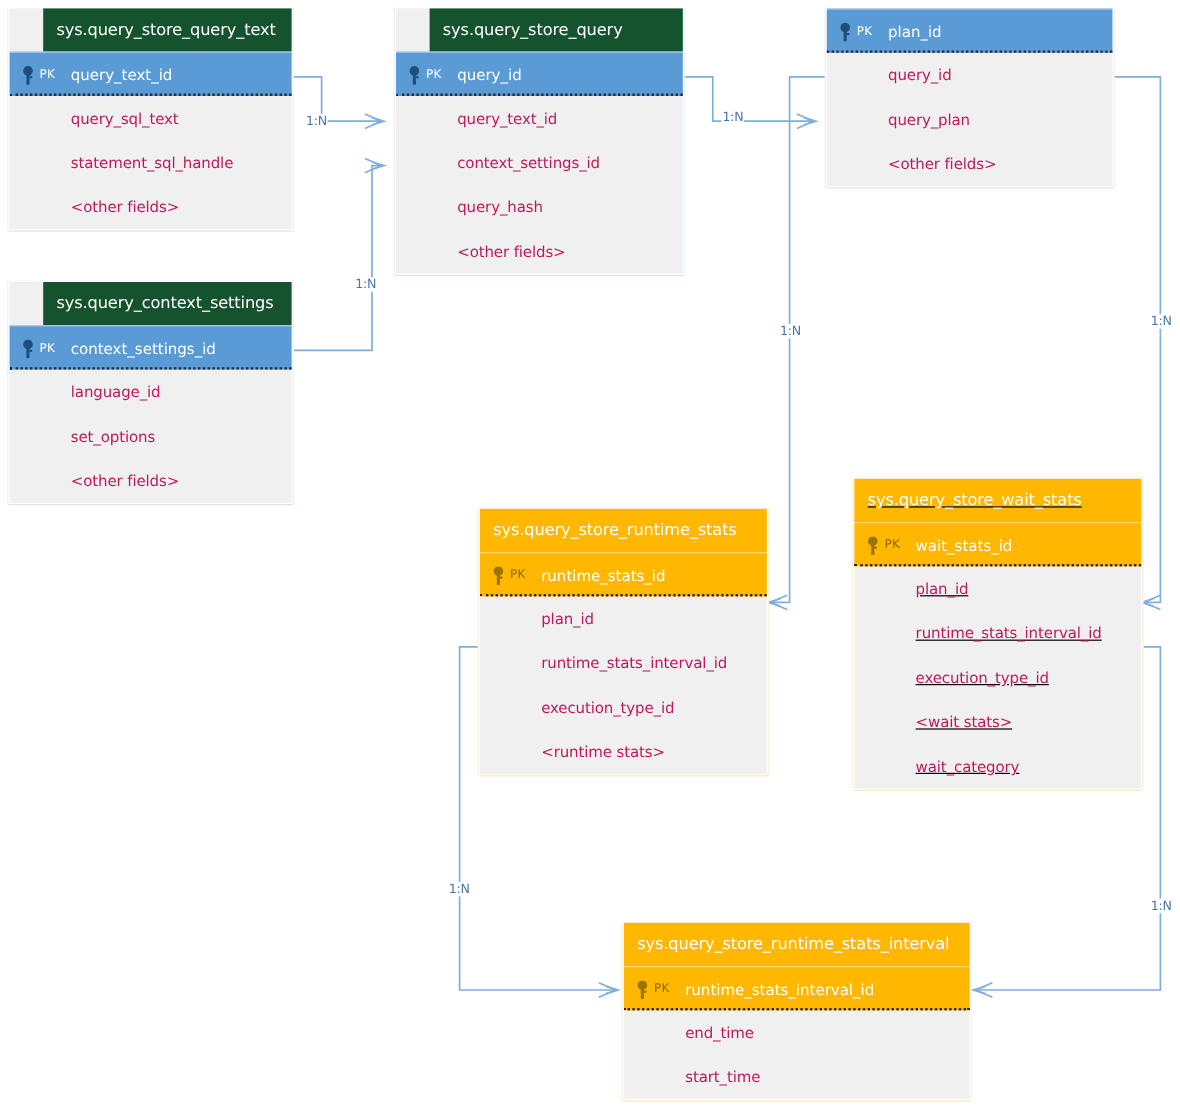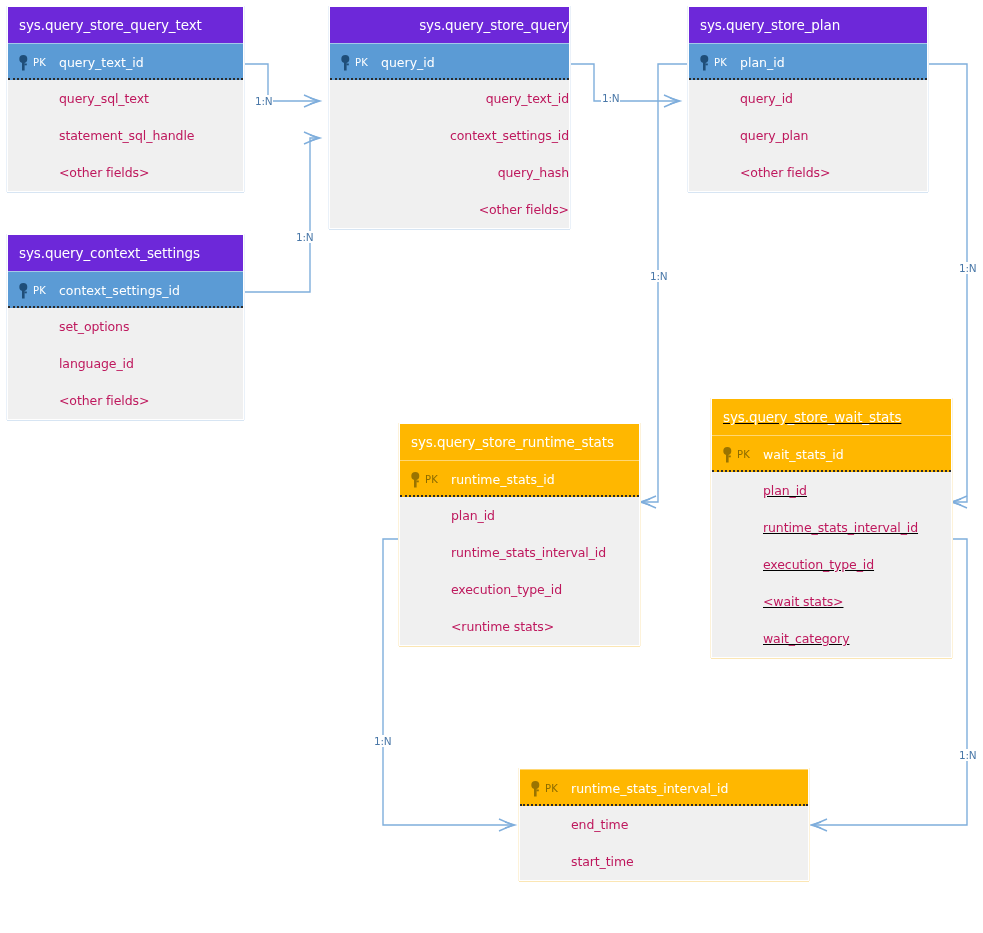--- a/index.html
+++ b/index.html
@@ -103,21 +103,21 @@
     box-sizing:border-box;
     height:37px;
     line-height:37px;
     padding-left:51px;
     font-size:12.5px;
     color:#be185d;
     white-space:nowrap;
     letter-spacing:-0.1px;
   }
   
-  .cool .tbl-title{background:#6d28d9;}
+  .cool .tbl-title{background:#14532d;margin-left:28px;}
   .cool .tbl-pk{background:#5B9BD5;}
   
   .warm .tbl-title{background:#FFB700;}
   .warm .tbl-pk{background:#FFB700;}
   .warm .tbl-pk{color:#FFFFFF;}
   .warm .pk-badge{color:#8A6A00;}
 </style>
 </head>
 <body>
 
@@ -187,41 +187,40 @@
         </svg>
         <span class="pktext">PK</span>
       </span>
       <span class="pkname">query_text_id</span>
     </div>
     <div class="tbl-field">query_sql_text</div>
     <div class="tbl-field">statement_sql_handle</div>
     <div class="tbl-field">&lt;other fields&gt;</div>
   </div>
 
-  <div class="table cool" style="left:329px; top:6px; width:241px;text-align:right;">
+  <div class="table cool" style="left:329px; top:6px; width:241px;">
     <div class="tbl-title">sys.query_store_query</div>
     <div class="tbl-pk">
       <span class="pk-badge">
         <svg class="keyglyph" width="11" height="16" viewBox="0 0 11 16">
           <circle cx="4.3" cy="4" r="4" fill="#1F4E79"></circle>
           <rect x="3" y="5" width="2.6" height="10.5" fill="#1F4E79"></rect>
           <rect x="5.4" y="8.5" width="2.4" height="1.8" fill="#1F4E79"></rect>
         </svg>
         <span class="pktext">PK</span>
       </span>
       <span class="pkname">query_id</span>
     </div>
     <div class="tbl-field">query_text_id</div>
     <div class="tbl-field">context_settings_id</div>
     <div class="tbl-field">query_hash</div>
     <div class="tbl-field">&lt;other fields&gt;</div>
   </div>
 
   <div class="table cool" style="left:688px; top:6px; width:240px;">
-    <div class="tbl-title">sys.query_store_plan</div>
     <div class="tbl-pk">
       <span class="pk-badge">
         <svg class="keyglyph" width="11" height="16" viewBox="0 0 11 16">
           <circle cx="4.3" cy="4" r="4" fill="#1F4E79"></circle>
           <rect x="3" y="5" width="2.6" height="10.5" fill="#1F4E79"></rect>
           <rect x="5.4" y="8.5" width="2.4" height="1.8" fill="#1F4E79"></rect>
         </svg>
         <span class="pktext">PK</span>
       </span>
       <span class="pkname">plan_id</span>
@@ -237,22 +236,22 @@
       <span class="pk-badge">
         <svg class="keyglyph" width="11" height="16" viewBox="0 0 11 16">
           <circle cx="4.3" cy="4" r="4" fill="#1F4E79"></circle>
           <rect x="3" y="5" width="2.6" height="10.5" fill="#1F4E79"></rect>
           <rect x="5.4" y="8.5" width="2.4" height="1.8" fill="#1F4E79"></rect>
         </svg>
         <span class="pktext">PK</span>
       </span>
       <span class="pkname">context_settings_id</span>
     </div>
+    <div class="tbl-field">language_id</div>
     <div class="tbl-field">set_options</div>
-    <div class="tbl-field">language_id</div>
     <div class="tbl-field">&lt;other fields&gt;</div>
   </div>
 
   <div class="table warm" style="left:399px; top:423px; width:241px;">
     <div class="tbl-title">sys.query_store_runtime_stats</div>
     <div class="tbl-pk">
       <span class="pk-badge">
         <svg class="keyglyph" width="11" height="16" viewBox="0 0 11 16">
           <circle cx="4.3" cy="4" r="4" fill="#9A7400"></circle>
           <rect x="3" y="5" width="2.6" height="10.5" fill="#9A7400"></rect>
@@ -282,20 +281,21 @@
       <span class="pkname">wait_stats_id</span>
     </div>
     <div class="tbl-field">plan_id</div>
     <div class="tbl-field">runtime_stats_interval_id</div>
     <div class="tbl-field">execution_type_id</div>
     <div class="tbl-field">&lt;wait stats&gt;</div>
     <div class="tbl-field">wait_category</div>
   </div>
 
   <div class="table warm" style="left:519px; top:768px; width:290px;">
+    <div class="tbl-title">sys.query_store_runtime_stats_interval</div>
     <div class="tbl-pk">
       <span class="pk-badge">
         <svg class="keyglyph" width="11" height="16" viewBox="0 0 11 16">
           <circle cx="4.3" cy="4" r="4" fill="#9A7400"></circle>
           <rect x="3" y="5" width="2.6" height="10.5" fill="#9A7400"></rect>
           <rect x="5.4" y="8.5" width="2.4" height="1.8" fill="#9A7400"></rect>
         </svg>
         <span class="pktext">PK</span>
       </span>
       <span class="pkname">runtime_stats_interval_id</span>

